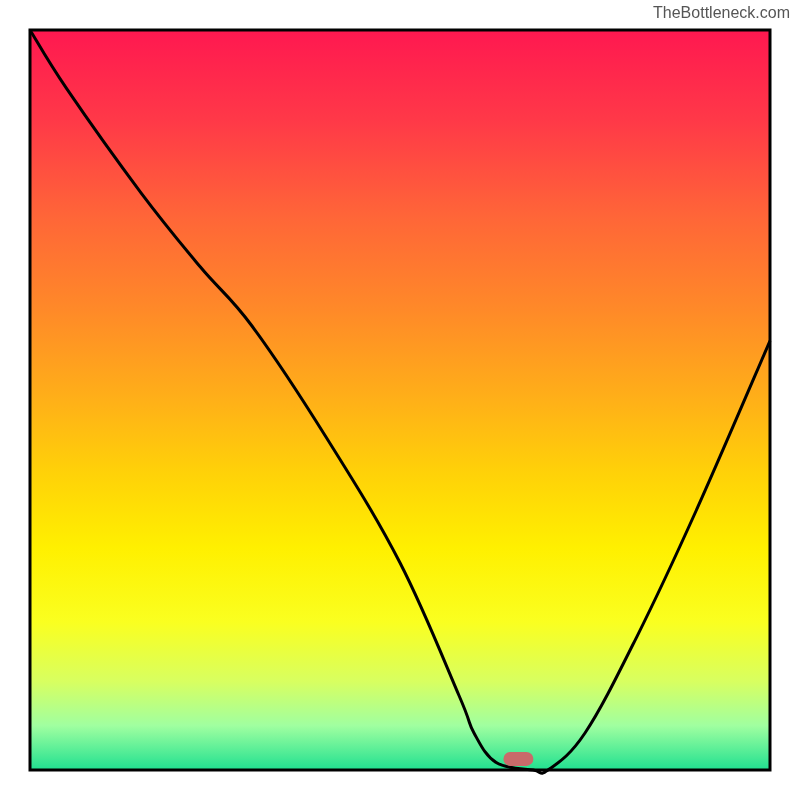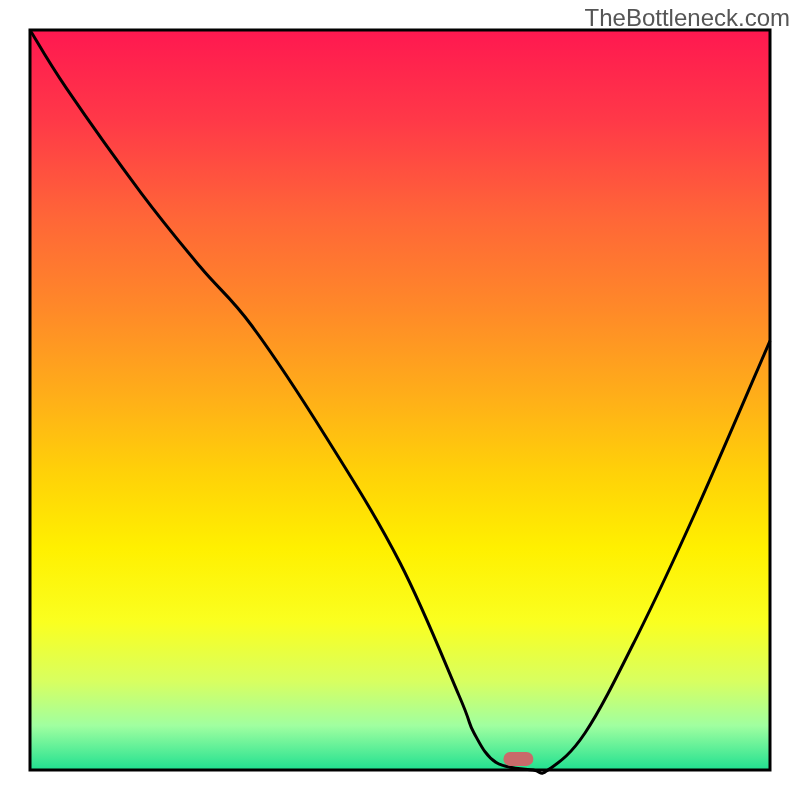--- a/index.html
+++ b/index.html
@@ -13,21 +13,21 @@
   .chart-container {
     position: relative;
     width: 800px;
     height: 800px;
   }
   .watermark {
     position: absolute;
     top: 4px;
     right: 10px;
     color: #555;
-    font-size: 24px;
+    font-size: 16px;
     font-weight: 500;
     z-index: 10;
   }
   svg.plot {
     position: absolute;
     top: 0;
     left: 0;
   }
 </style>
 </head>

